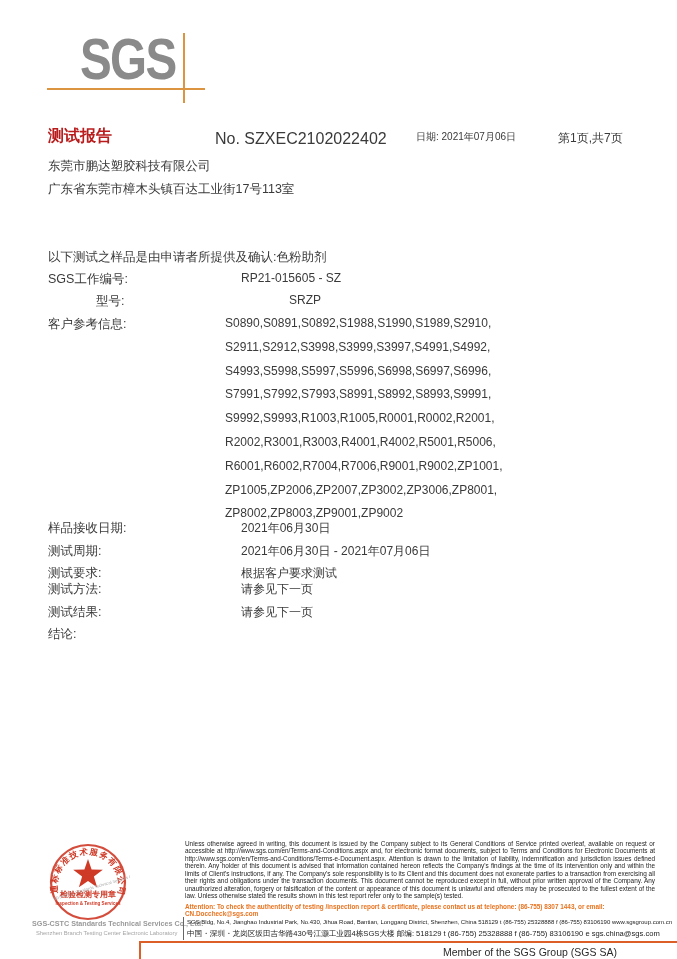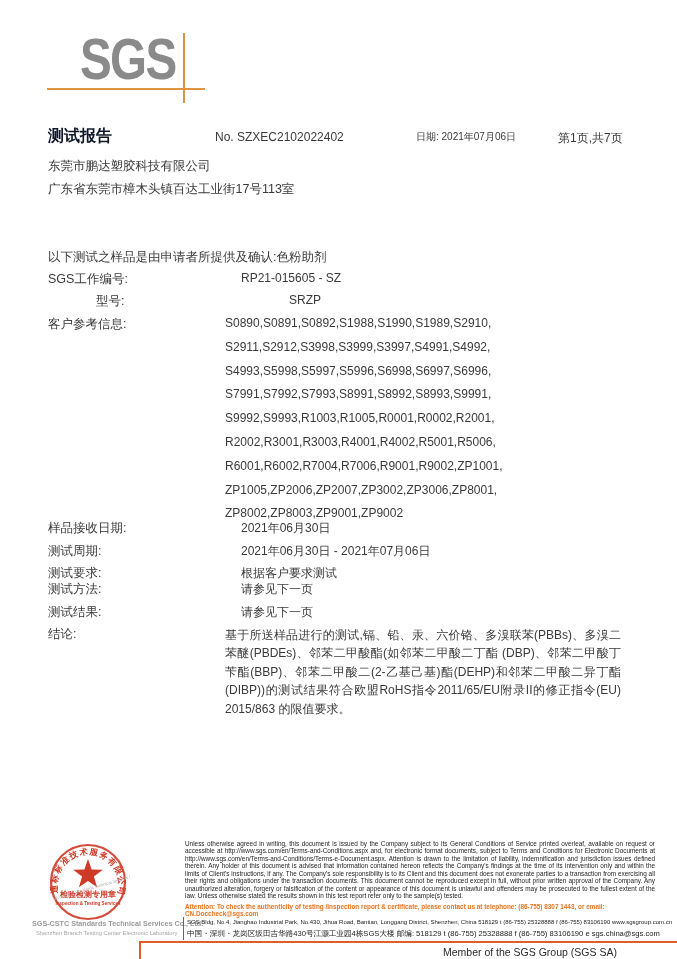--- a/index.html
+++ b/index.html
@@ -11,22 +11,22 @@
   }
   
   .logo-text{
     position:absolute;left:80px;top:30px;font-size:58px;font-weight:bold;
     color:#8a8a8a;letter-spacing:-2px;transform:scaleX(.82);transform-origin:left top;
     line-height:1;
   }
   .logo-hline{position:absolute;left:47px;top:88px;width:158px;height:2px;background:#dd9440;}
   .logo-vline{position:absolute;left:183px;top:33px;width:2px;height:70px;background:#dd9440;}
   
-  .report-title{position:absolute;left:48px;top:126px;font-size:16px;font-weight:bold;color:#0f172a;}
-  .report-no{position:absolute;left:215px;top:130px;font-size:12px;}
+  .report-title{position:absolute;left:48px;top:126px;font-size:16px;font-weight:bold;color:#b91c1c;}
+  .report-no{position:absolute;left:215px;top:130px;font-size:16px;}
   .report-date{position:absolute;left:416px;top:130px;font-size:10px;}
   .report-pages{position:absolute;left:558px;top:130px;font-size:12px;}
   .company-name{position:absolute;left:48px;top:158px;font-size:12.5px;}
   .company-addr{position:absolute;left:48px;top:181px;font-size:12.5px;}
   .sample-intro{position:absolute;left:48px;top:249px;font-size:12.5px;}
   
   .flabel{position:absolute;left:48px;font-size:12.5px;}
   .fvalue{position:absolute;left:241px;font-size:12px;}
   .t-job{top:271px;} .t-model{top:293px;margin-left:48px;}
   .t-ref{top:316px;}
@@ -117,21 +117,20 @@
   <div class="flabel t-req">测试要求:</div>
   <div class="fvalue t-req">根据客户要求测试</div>
 
   <div class="flabel t-method">测试方法:</div>
   <div class="fvalue t-method">请参见下一页</div>
 
   <div class="flabel t-result">测试结果:</div>
   <div class="fvalue t-result">请参见下一页</div>
 
   <div class="flabel t-concl">结论:</div>
-  <div class="conclusion">基于所送样品进行的测试,镉、铅、汞、六价铬、多溴联苯(PBBs)、多溴二苯醚(PBDEs)、邻苯二甲酸酯(如邻苯二甲酸二丁酯 (DBP)、邻苯二甲酸丁苄酯(BBP)、邻苯二甲酸二(2-乙基己基)酯(DEHP)和邻苯二甲酸二异丁酯(DIBP))的测试结果符合欧盟RoHS指令2011/65/EU附录II的修正指令(EU) 2015/863 的限值要求。</div>
 
   <div class="stamp">
     <svg width="84" height="84" viewBox="0 0 84 84">
       <defs>
         <path id="ringPath" d="M 12.5,55 A 31,31 0 1 1 71.5,55"></path>
       </defs>
       <circle cx="42" cy="42" r="37" fill="none" stroke="#cf3a27" stroke-width="2.2" opacity="0.9"></circle>
       <text font-size="8.4" fill="#cf3a27" font-weight="bold" letter-spacing="1.2">
         <textPath href="#ringPath" startOffset="2">通标标准技术服务有限公司深圳分公司</textPath>
       </text>

